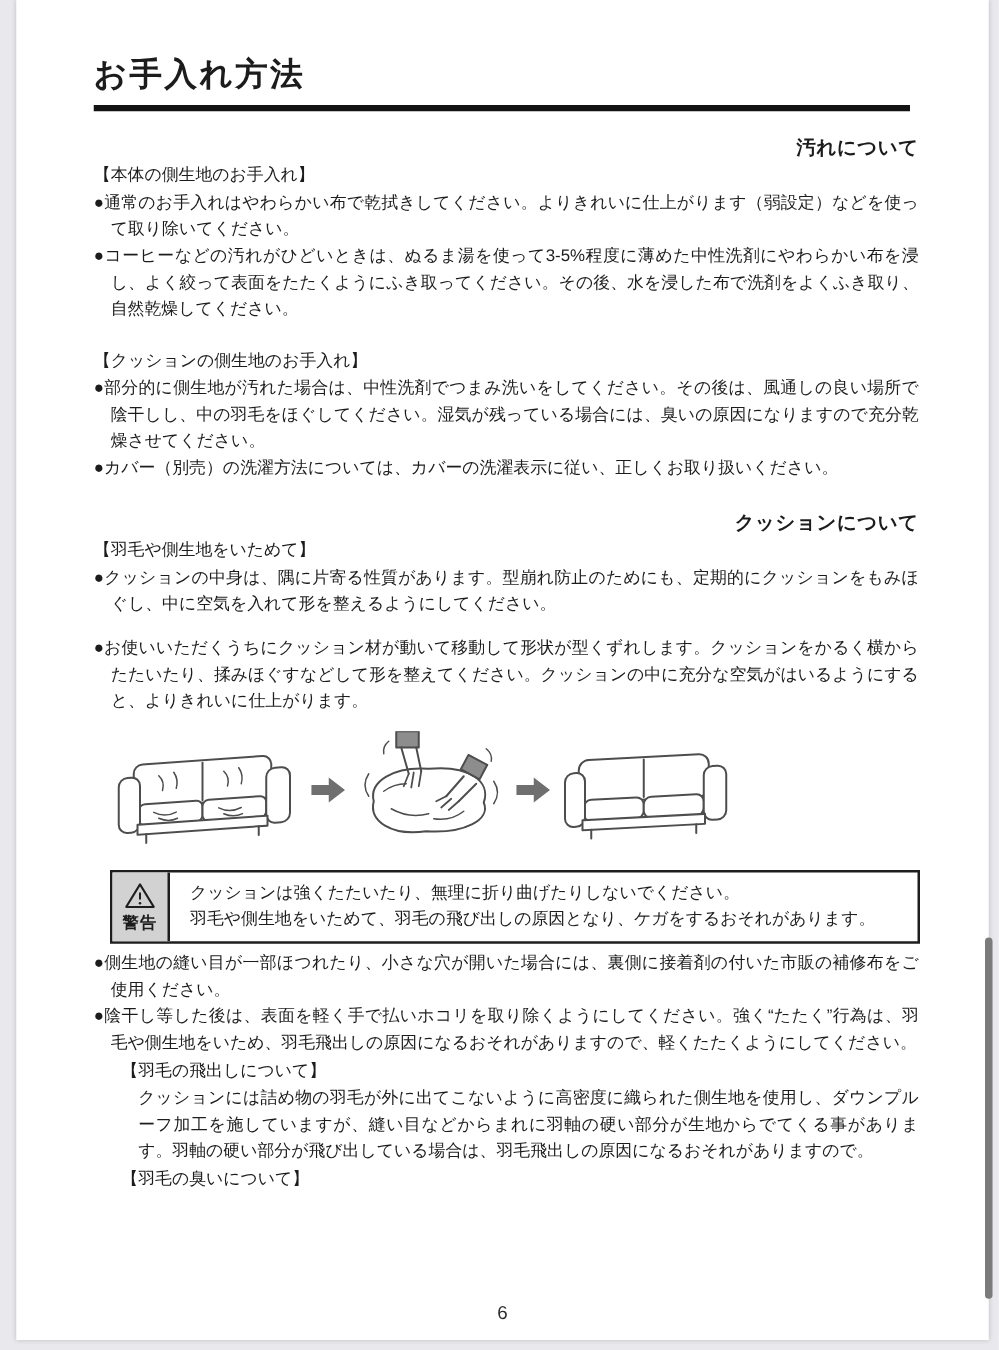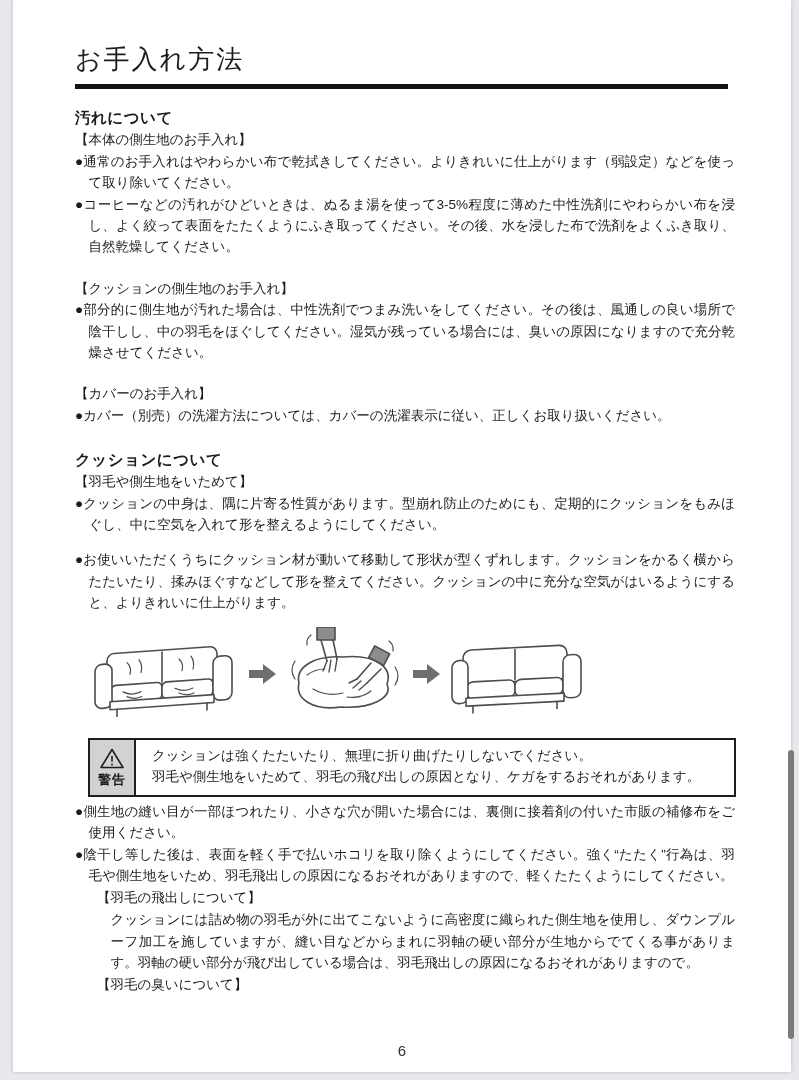--- a/index.html
+++ b/index.html
@@ -17,30 +17,31 @@
     background: #ffffff;
     box-shadow: 0 0 4px rgba(0,0,0,0.18);
   }
   .content {
     padding: 0 56px 0 62px;
   }
   .doc-title {
     margin-top: 42px;
     width: 653px;
     font-size: 26px;
-    font-weight: normal;
+    font-weight: bold;
     letter-spacing: 2px;
     border-bottom: 5px solid #131313;
     padding-bottom: 7px;
   }
   .section-heading {
     font-size: 15.5px;
     font-weight: bold;
     margin-top: 19px;
     letter-spacing: 0.5px;
+    text-align: right;
   }
   .sub-heading {
     font-size: 13.5px;
     margin-top: 2px;
     line-height: 1.55;
   }
   .sub-heading.gap { margin-top: 21px; }
   .sub-heading.gap-sm { margin-top: 1px; }
   p.bullet {
     font-size: 13.5px;
@@ -131,21 +132,20 @@
     <h1 class="doc-title">お手入れ方法</h1>
 
     <h2 class="section-heading">汚れについて</h2>
     <div class="sub-heading gap-sm">【本体の側生地のお手入れ】</div>
     <p class="bullet"><span class="marker">●</span><span>通常のお手入れはやわらかい布で乾拭きしてください。よりきれいに仕上がります（弱設定）などを使って取り除いてください。</span></p>
     <p class="bullet"><span class="marker">●</span><span>コーヒーなどの汚れがひどいときは、ぬるま湯を使って3-5%程度に薄めた中性洗剤にやわらかい布を浸し、よく絞って表面をたたくようにふき取ってください。その後、水を浸した布で洗剤をよくふき取り、自然乾燥してください。</span></p>
 
     <div class="sub-heading gap">【クッションの側生地のお手入れ】</div>
     <p class="bullet"><span class="marker">●</span><span>部分的に側生地が汚れた場合は、中性洗剤でつまみ洗いをしてください。その後は、風通しの良い場所で陰干しし、中の羽毛をほぐしてください。湿気が残っている場合には、臭いの原因になりますので充分乾燥させてください。</span></p>
 
-    <div class="sub-heading gap">【カバーのお手入れ】</div>
     <p class="bullet"><span class="marker">●</span><span>カバー（別売）の洗濯方法については、カバーの洗濯表示に従い、正しくお取り扱いください。</span></p>
 
     <h2 class="section-heading" style="margin-top:23px">クッションについて</h2>
     <div class="sub-heading gap-sm">【羽毛や側生地をいためて】</div>
     <p class="bullet"><span class="marker">●</span><span>クッションの中身は、隅に片寄る性質があります。型崩れ防止のためにも、定期的にクッションをもみほぐし、中に空気を入れて形を整えるようにしてください。</span></p>
     <p class="bullet gap"><span class="marker">●</span><span>お使いいただくうちにクッション材が動いて移動して形状が型くずれします。クッションをかるく横からたたいたり、揉みほぐすなどして形を整えてください。クッションの中に充分な空気がはいるようにすると、よりきれいに仕上がります。</span></p>
 
     <div class="illu-row">
 
       <span class="illu">

